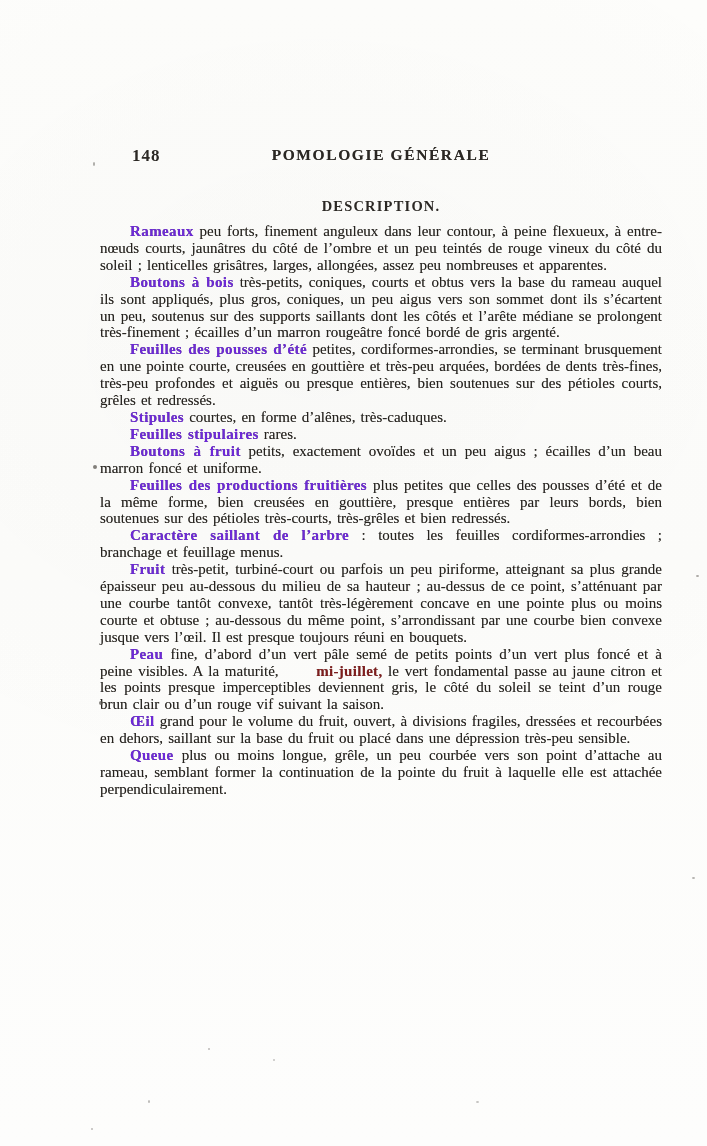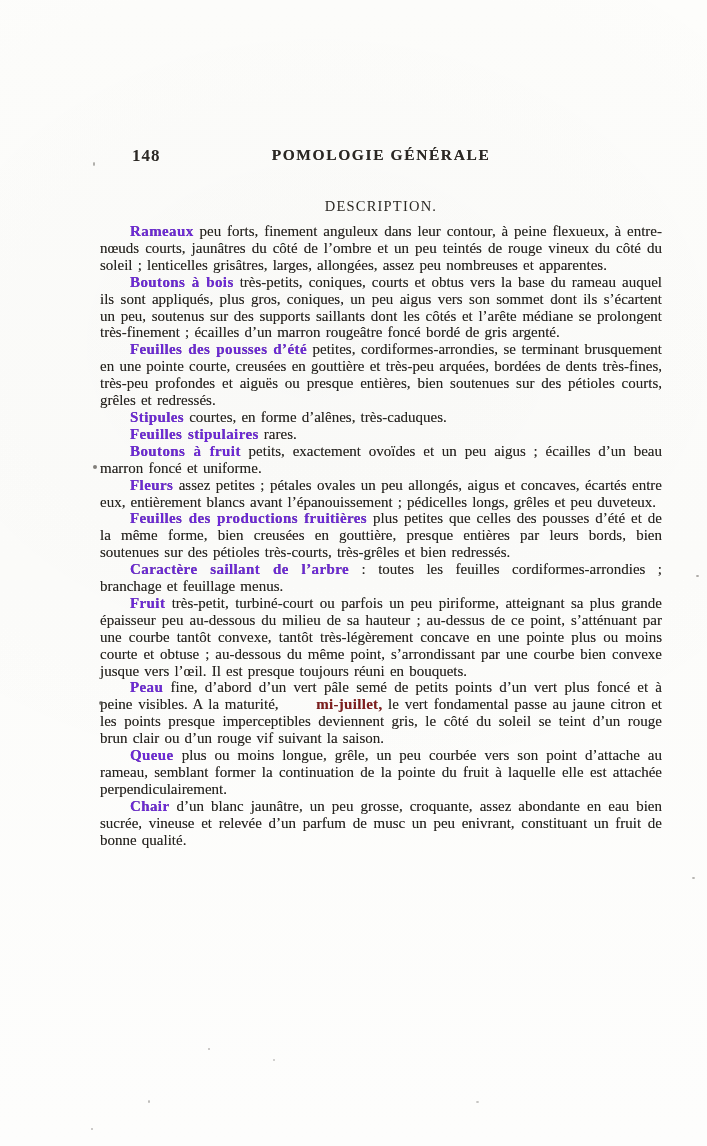--- a/index.html
+++ b/index.html
@@ -40,21 +40,21 @@
     color: #2b2824;
     text-shadow: 0 0 0.4px rgba(40,36,30,0.55);
   }
   .section-heading {
     position: absolute;
     left: 100px;
     width: 562px;
     top: 198px;
     text-align: center;
     font-size: 14.5px;
-    font-weight: 400;
+    font-weight: 700;
     letter-spacing: 1.2px;
     color: #2b2824;
   }
 
   
   .text-block {
     position: absolute;
     left: 100px;
     top: 223px;
     width: 562px;
@@ -115,34 +115,33 @@
 
 
   <p class="para"><span class="lead">Feuilles des pousses d’été</span><span> petites, cordiformes-arrondies, se terminant brusquement en une pointe courte, creusées en gouttière et très-peu arquées, bordées de dents très-fines, très-peu profondes et aiguës ou presque entières, bien soutenues sur des pétioles courts, grêles et redressés.</span></p>
 
   <p class="para"><span class="lead">Stipules</span><span> courtes, en forme d’alênes, très-caduques.</span></p>
 
   <p class="para"><span class="lead">Feuilles stipulaires</span><span> rares.</span></p>
 
   <p class="para"><span class="lead">Boutons à fruit</span><span> petits, exactement ovoïdes et un peu aigus ; écailles d’un beau marron foncé et uniforme.</span></p>
 
-  <p class="para"><span class="lead">Fleurs</span><span> assez petites ; pétales ovales un peu allongés, aigus et concaves, écartés entre eux, entièrement blancs avant l’épanouissement ; pédicelles longs, grêles et peu duveteux.</span></p>
 
   <p class="para"><span class="lead">Feuilles des productions fruitières</span><span> plus petites que celles des pousses d’été et de la même forme, bien creusées en gouttière, presque entières par leurs bords, bien soutenues sur des pétioles très-courts, très-grêles et bien redressés.</span></p>
 
   <p class="para"><span class="lead">Caractère saillant de l’arbre</span><span> : toutes les feuilles cordiformes-arrondies ; branchage et feuillage menus.</span></p>
 
   <p class="para"><span class="lead">Fruit</span><span> très-petit, turbiné-court ou parfois un peu piriforme, atteignant sa plus grande épaisseur peu au-dessous du milieu de sa hauteur ; au-dessus de ce point, s’atténuant par une courbe tantôt convexe, tantôt très-légèrement concave en une pointe plus ou moins courte et obtuse ; au-dessous du même point, s’arrondissant par une courbe bien convexe jusque vers l’œil. Il est presque toujours réuni en bouquets.</span></p>
 
   <p class="para"><span class="lead">Peau</span><span> fine, d’abord d’un vert pâle semé de petits points d’un vert plus foncé et à peine visibles. A la maturité, </span><span class="bold-inline">mi-juillet,</span><span> le vert fondamental passe au jaune citron et les points presque imperceptibles deviennent gris, le côté du soleil se teint d’un rouge brun clair ou d’un rouge vif suivant la saison.</span></p>
 
+  <p class="para"><span class="lead">Œil</span><span> grand pour le volume du fruit, ouvert, à divisions fragiles, dressées et recourbées en dehors, saillant sur la base du fruit ou placé dans une dépression très-peu sensible.</span></p>
 
   <p class="para"><span class="lead">Queue</span><span> plus ou moins longue, grêle, un peu courbée vers son point d’attache au rameau, semblant former la continuation de la pointe du fruit à laquelle elle est attachée perpendiculairement.</span></p>
 
-  <p class="para"><span class="lead">Chair</span><span> d’un blanc jaunâtre, un peu grosse, croquante, assez abondante en eau bien sucrée, vineuse et relevée d’un parfum de musc un peu enivrant, constituant un fruit de bonne qualité.</span></p>
 
 </div>
 
 <div class="speck s1"></div>
 <div class="speck s2"></div>
 <div class="speck s3"></div>
 <div class="speck s4"></div>
 <div class="speck s5"></div>
 <div class="speck s6"></div>
 <div class="speck s7"></div>

